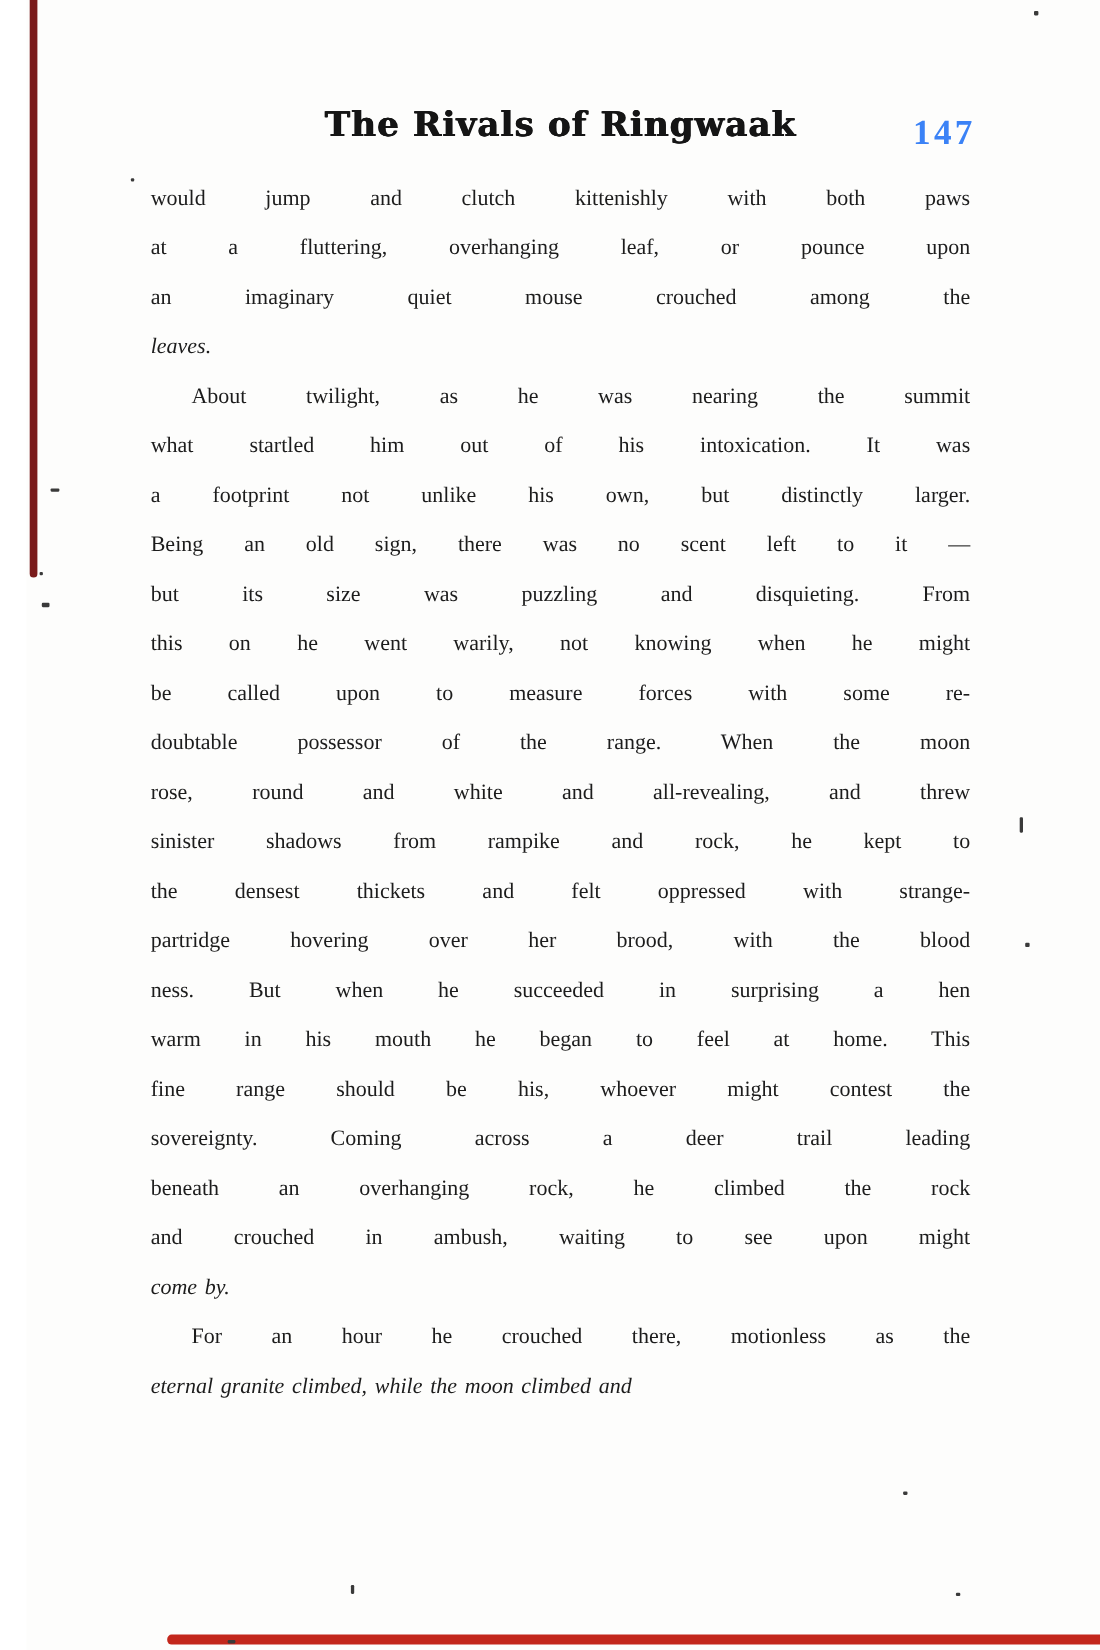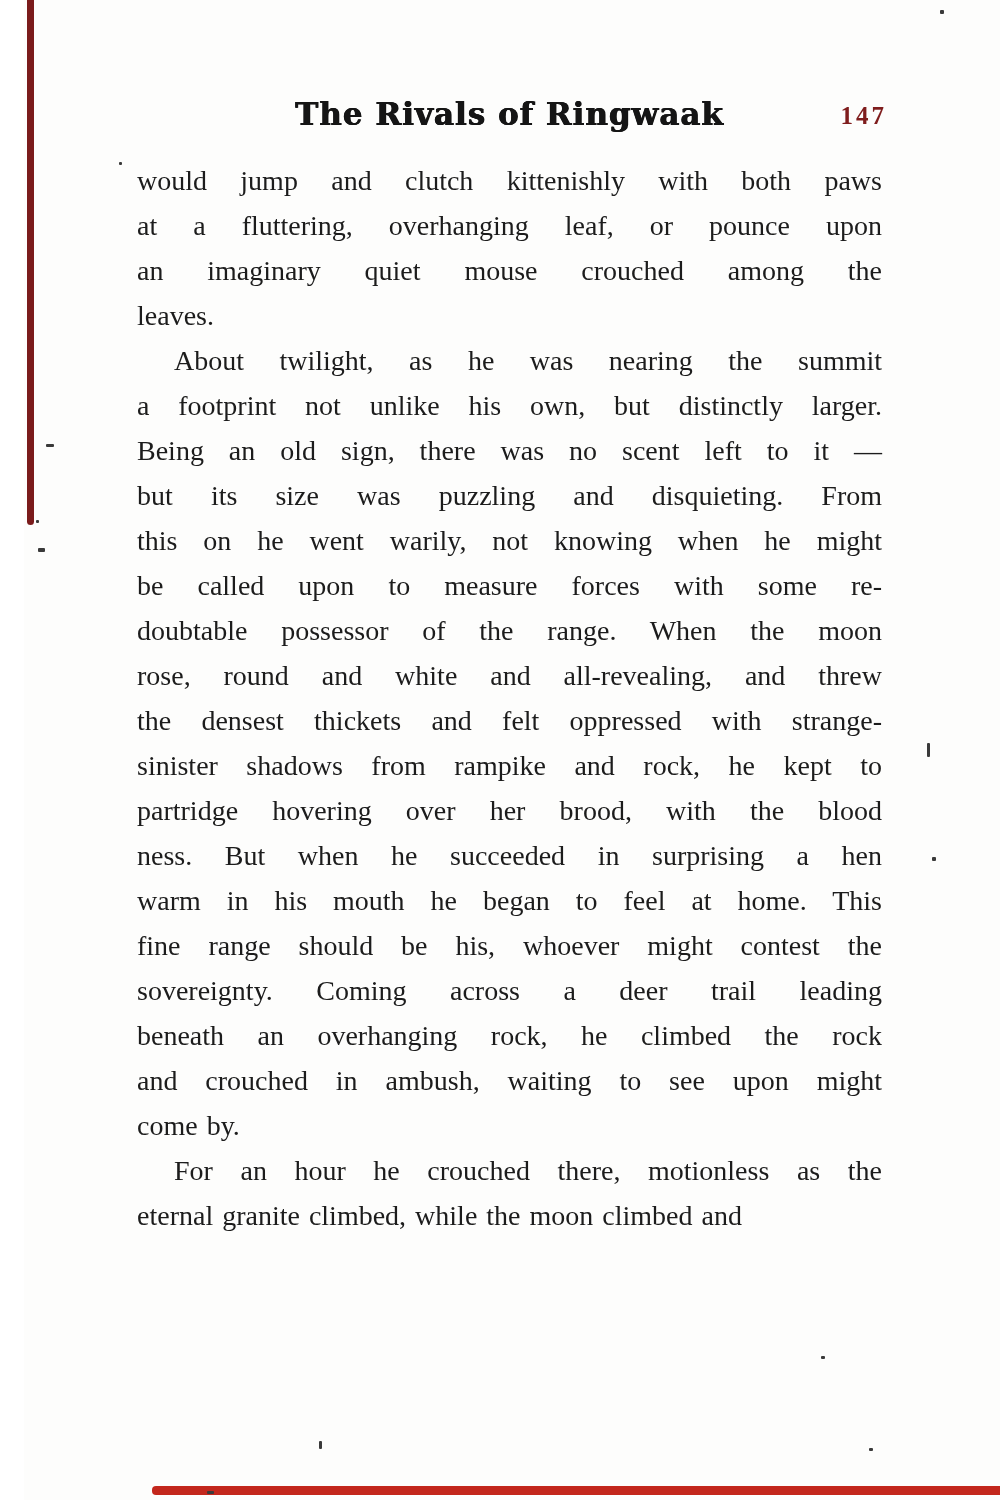--- a/index.html
+++ b/index.html
@@ -35,46 +35,47 @@
     font-size: 31px;
     letter-spacing: 1px;
     white-space: nowrap;
     color: #151515;
     text-shadow: 0.6px 0 0 #151515, -0.3px 0 0 #151515;
   }
   .page-number {
     position: absolute;
     right: -5px;
     top: 6px;
-    font-size: 25px;
+    font-size: 32px;
     font-weight: 700;
     letter-spacing: 3px;
-    color: #7f1d1d;
+    color: #3b82f6;
   }
   
   .body-text {
     position: absolute;
     top: 158px;
     left: 113px;
     width: 745px;
   }
   .line {
     height: 45px;
     line-height: 45px;
-    font-size: 28px;
+    font-size: 20px;
     text-align: justify;
     text-align-last: justify;
     word-spacing: 2px;
     white-space: normal;
     color: #1c1c1c;
   }
   .line.indent { text-indent: 37px; }
   .line.noj {
     text-align: right;
     text-align-last: left;
+    font-style: italic;
   }
   
   .edge-left {
     position: absolute;
     left: 3px;
     top: 0;
     width: 7px;
     height: 525px;
     border-radius: 0 0 4px 4px;
   }
@@ -103,29 +104,30 @@
     <div class="book-title">The Rivals of Ringwaak</div>
     <div class="page-number">147</div>
   </div>
 
   <div class="body-text">
       <div class="line">would jump and clutch kittenishly with both paws</div>
       <div class="line">at a fluttering, overhanging leaf, or pounce upon</div>
       <div class="line">an imaginary quiet mouse crouched among the</div>
       <div class="line noj">leaves.</div>
       <div class="line indent">About twilight, as he was nearing the summit</div>
+      <div class="line">what startled him out of his intoxication.  It was</div>
       <div class="line">a footprint not unlike his own, but distinctly larger.</div>
       <div class="line">Being an old sign, there was no scent left to it —</div>
       <div class="line">but its size was puzzling and disquieting.  From</div>
       <div class="line">this on he went warily, not knowing when he might</div>
       <div class="line">be called upon to measure forces with some re-</div>
       <div class="line">doubtable possessor of the range.  When the moon</div>
       <div class="line">rose, round and white and all-revealing, and threw</div>
+      <div class="line">sinister shadows from rampike and rock, he kept to</div>
       <div class="line">the densest thickets and felt oppressed with strange-</div>
-      <div class="line">sinister shadows from rampike and rock, he kept to</div>
       <div class="line">partridge hovering over her brood, with the blood</div>
       <div class="line">ness.  But when he succeeded in surprising a hen</div>
       <div class="line">warm in his mouth he began to feel at home.  This</div>
       <div class="line">fine range should be his, whoever might contest the</div>
       <div class="line">sovereignty.  Coming across a deer trail leading</div>
       <div class="line">beneath an overhanging rock, he climbed the rock</div>
       <div class="line">and crouched in ambush, waiting to see upon might</div>
       <div class="line noj">come by.</div>
       <div class="line indent">For an hour he crouched there, motionless as the</div>
       <div class="line noj">eternal granite climbed, while the moon climbed and</div>

